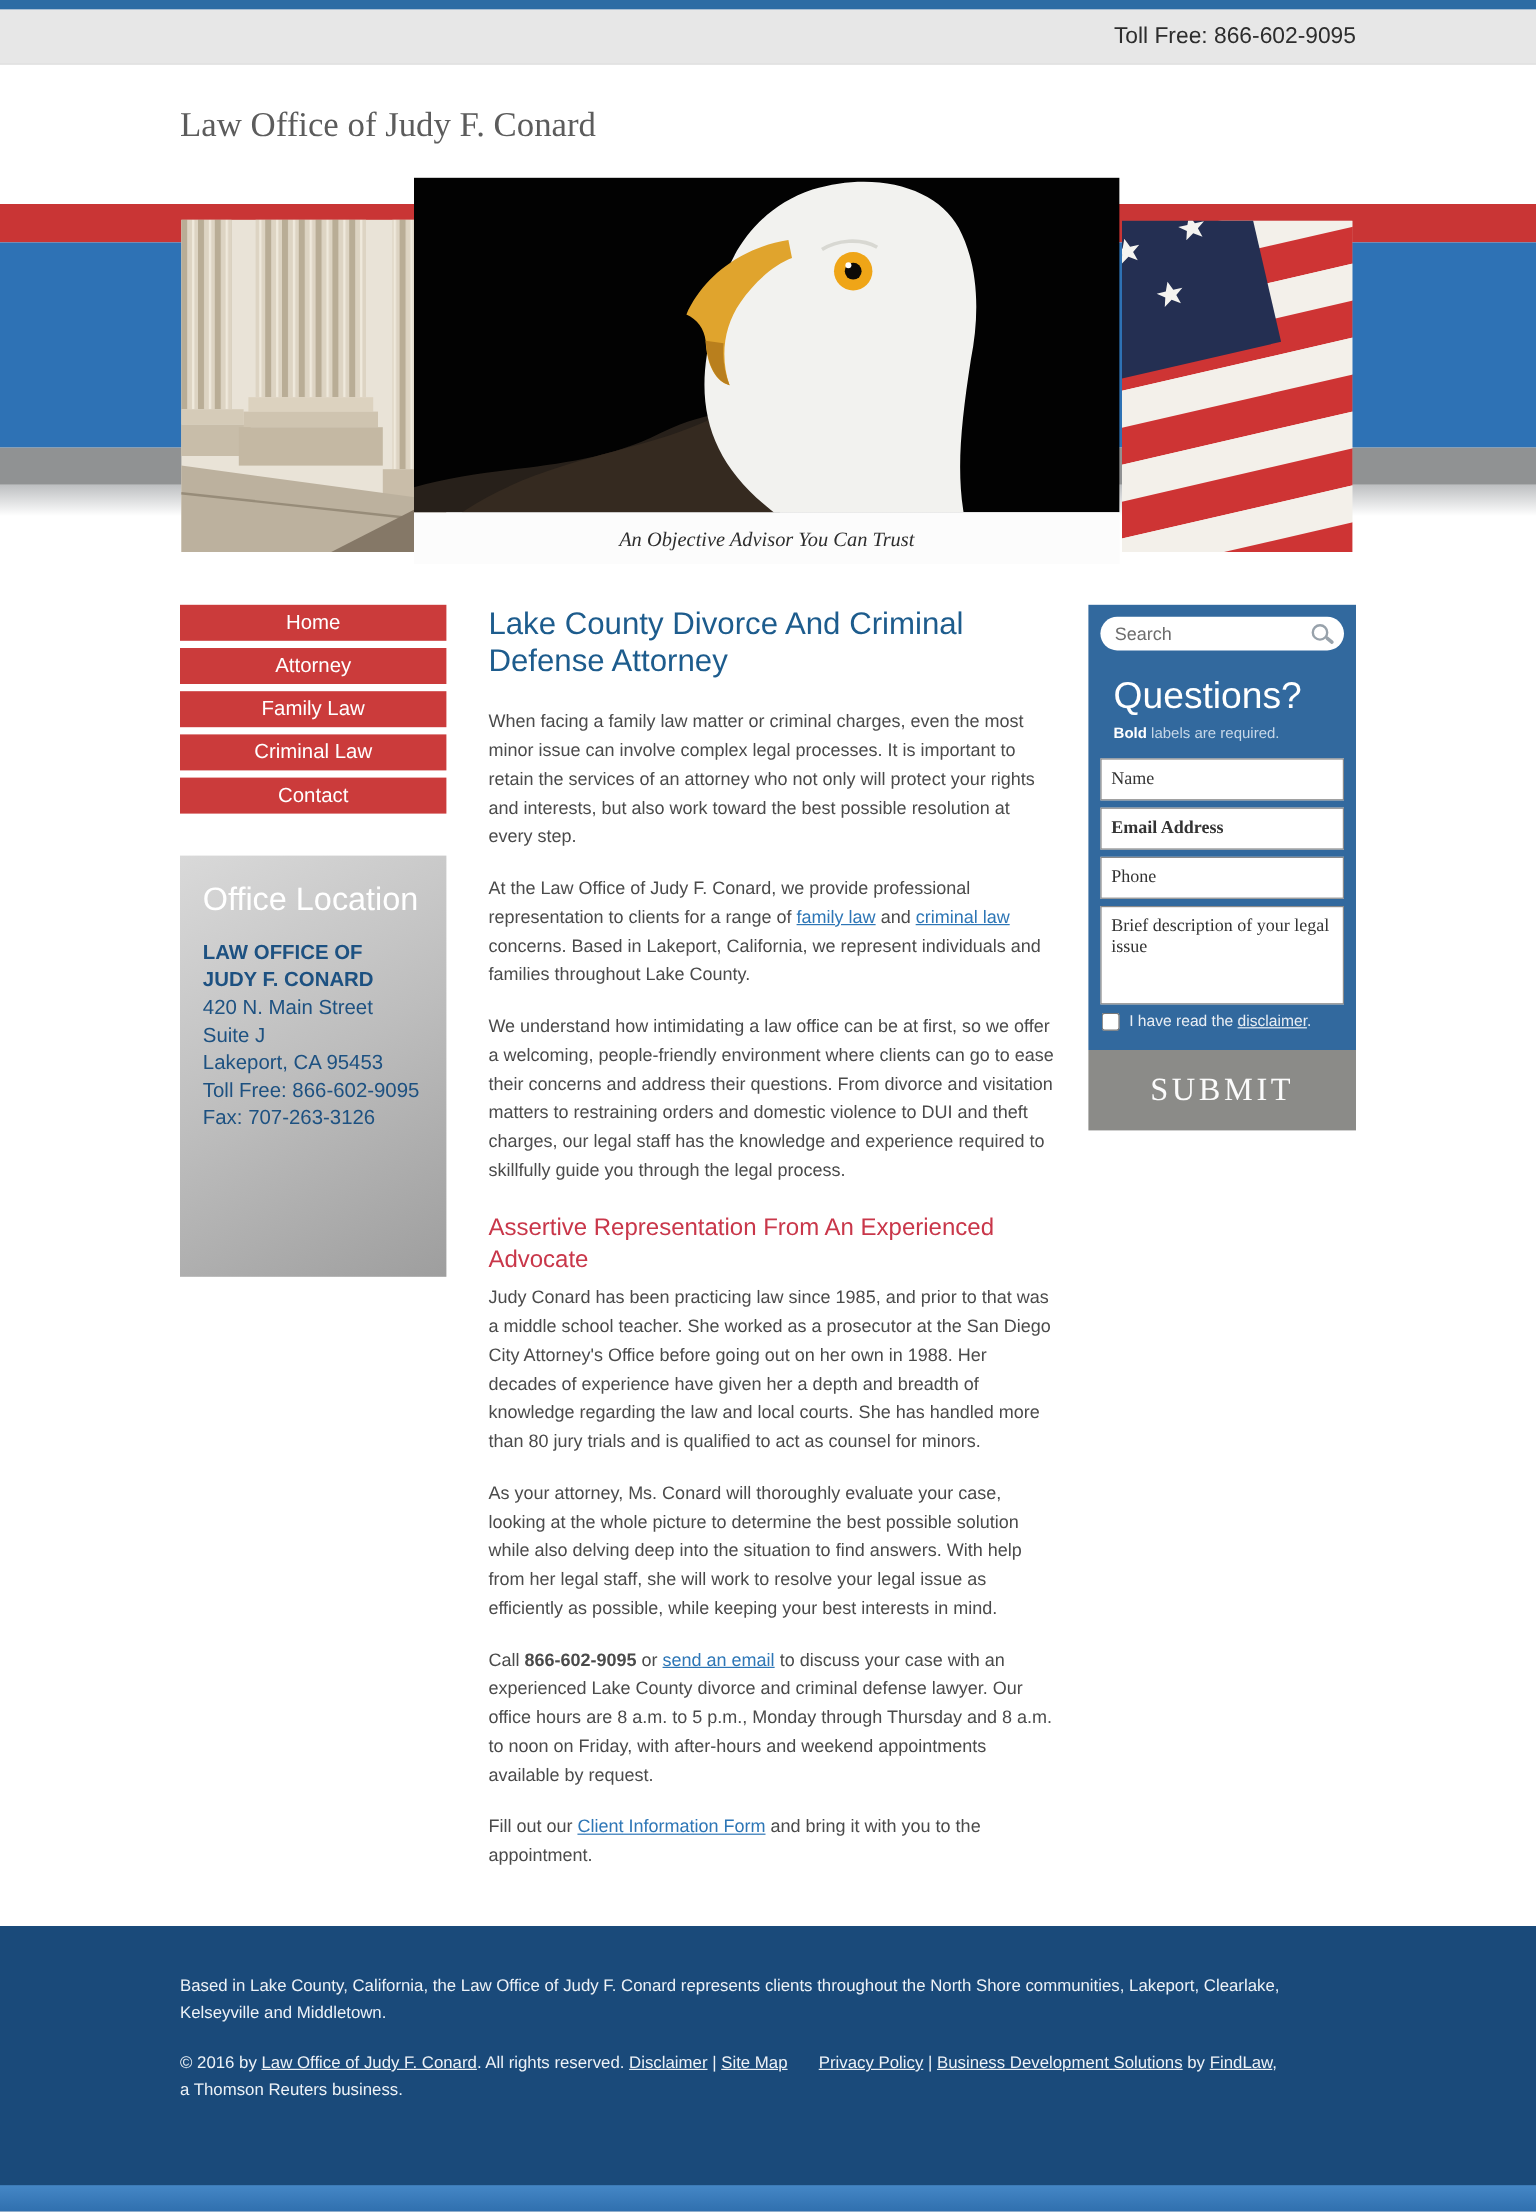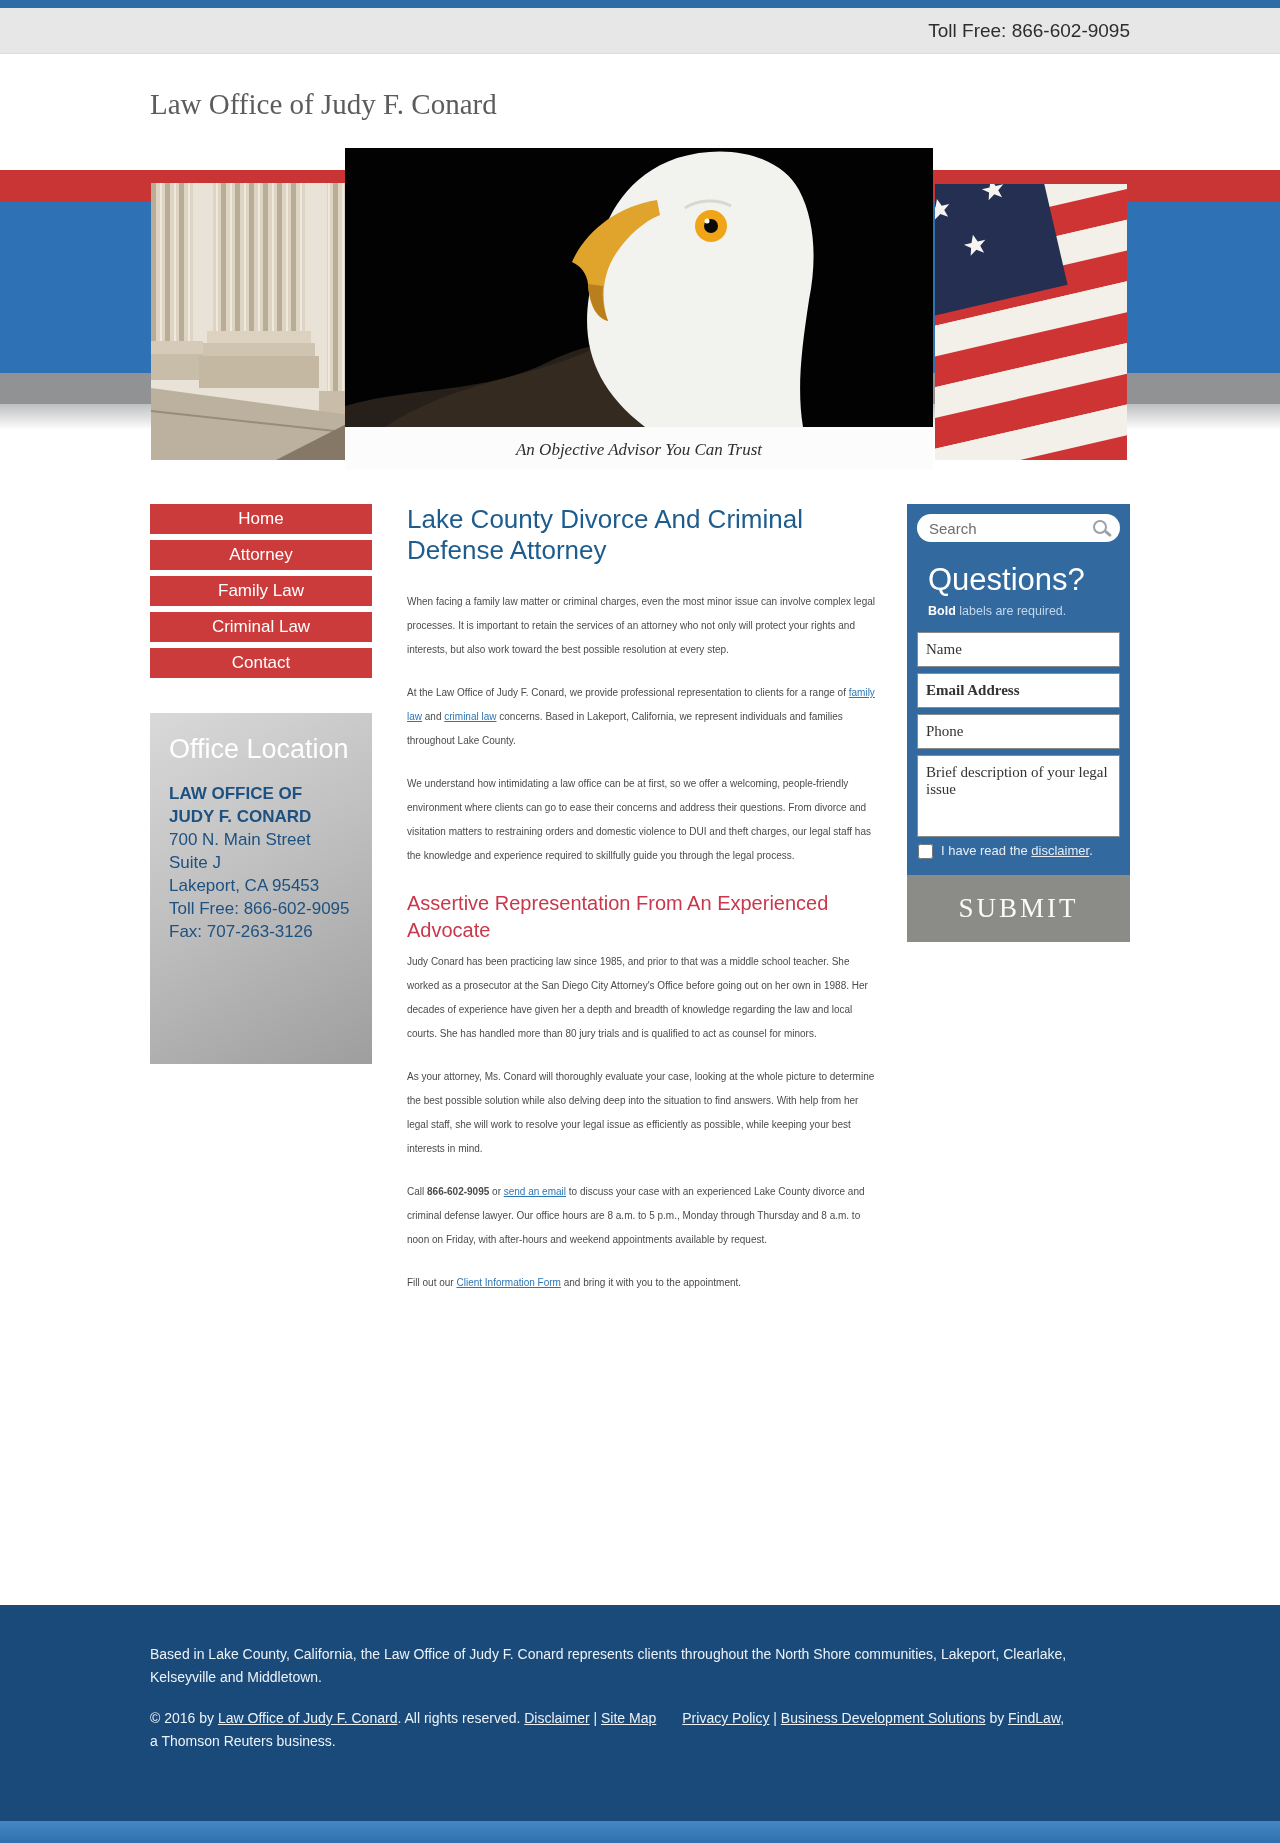--- a/index.html
+++ b/index.html
@@ -28,21 +28,21 @@
   .content{width:980px;margin:34px auto 0;height:1101px;display:flex;align-items:flex-start;}
   .col-left{width:222px;flex:none;}
   .navbtn{display:block;height:30px;line-height:30px;margin-bottom:6px;background:#cb3b3b;color:#fff;text-align:center;font-size:17px;text-decoration:none;}
   .office{margin-top:35px;height:351px;background:linear-gradient(150deg,#d9d9d9 0%,#bdbdbd 50%,#9e9e9e 100%);position:relative;}
   .office-title{color:#fff;font-size:27px;padding:21px 0 0 19px;}
   .office-addr{padding:17px 16px 0 19px;color:#1d5181;font-size:17px;line-height:23px;}
   .office-addr .bold{font-weight:bold;}
   .mapbar{position:absolute;bottom:0;left:0;right:0;height:53px;background:linear-gradient(#5b9ad8,#2e6dad);color:#fff;font-size:21px;line-height:53px;padding-left:11px;box-sizing:border-box;text-decoration:none;display:block;}
   .col-main{width:474px;flex:none;margin-left:35px;}
   h1.pagetitle{font-size:26px;line-height:31px;color:#1d5c8d;font-weight:normal;margin:0 0 24px;}
-  .col-main p{font-size:10px;line-height:24px;color:#4b4b4b;margin:0 0 19px;}
+  .col-main p{font-size:15px;line-height:24px;color:#4b4b4b;margin:0 0 19px;}
   h2.sub{font-size:20px;line-height:27px;color:#c9374a;font-weight:normal;margin:22px 0 6px;}
   a.lnk{color:#2d76b6;text-decoration:underline;}
   
   .col-side{width:223px;flex:none;margin-left:26px;}
   .qbox{background:#32699e;padding:10px 10px 16px;box-sizing:border-box;}
   .search{position:relative;}
   .search input{width:100%;height:28px;border:none;border-radius:14px;padding:0 30px 0 12px;font-size:15px;color:#555;box-sizing:border-box;outline:none;background:#fff;}
   .search input::placeholder{color:#6d6d6d;opacity:1;}
   .mag{position:absolute;right:13px;top:6px;width:10px;height:10px;border:2px solid #98a2ab;border-radius:50%;}
   .mag::after{content:"";position:absolute;width:8px;height:3px;background:#98a2ab;transform:rotate(40deg);right:-7px;bottom:-3px;border-radius:2px;}
@@ -176,21 +176,21 @@
       <a class="navbtn">Family Law</a>
       <a class="navbtn">Criminal Law</a>
       <a class="navbtn">Contact</a>
     </nav>
 
     <div class="office">
       <div class="office-title">Office Location</div>
       <div class="office-addr">
         <div class="bold">LAW OFFICE OF</div>
         <div class="bold">JUDY F. CONARD</div>
-        <div>700 N. Main Street</div>
+        <div>420 N. Main Street</div>
         <div>Suite J</div>
         <div>Lakeport, CA 95453</div>
         <div>Toll Free: 866-602-9095</div>
         <div>Fax: 707-263-3126</div>
       </div>
     </div>
   </div>
 
   <div class="col-main">
     <h1 class="pagetitle">Lake County Divorce And Criminal Defense Attorney</h1>

